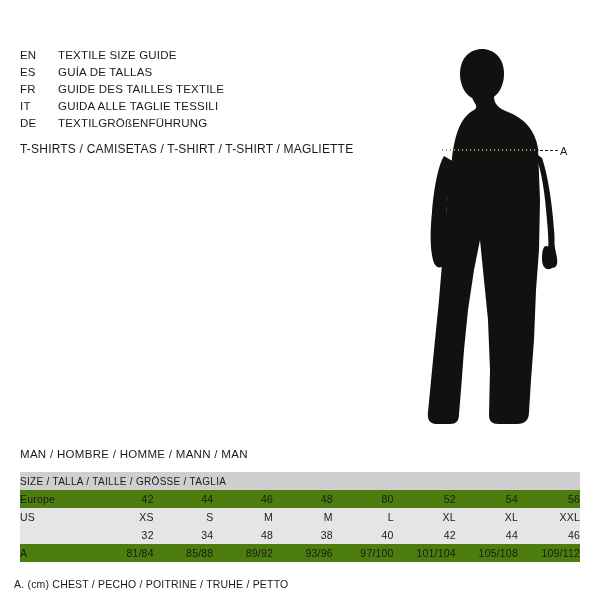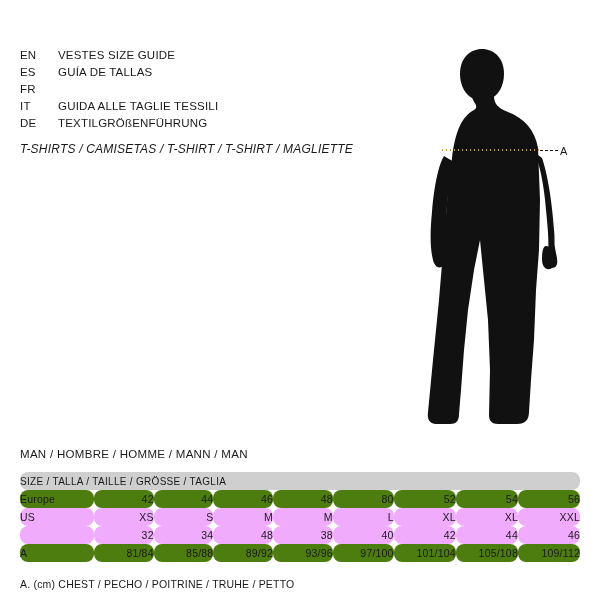--- a/index.html
+++ b/index.html
@@ -53,21 +53,20 @@
     left: 20px;
     top: 110px;
     width: 400px;
   }
   .cat-line {
     font-size: 12px;
     line-height: 18px;
     letter-spacing: 0.2px;
     color: #1a1a1a;
     white-space: nowrap;
-    font-style: italic;
   }
 
   
   .figure-wrap {
     position: absolute;
     left: 400px;
     top: 10px;
     width: 200px;
     height: 395px;
   }
@@ -108,68 +107,68 @@
     width: 560px;
     border-collapse: collapse;
     font-size: 10.5px;
     color: #1a1a1a;
   }
   table.size-table td {
     padding: 0;
     height: 18px;
     vertical-align: middle;
     letter-spacing: 0.2px;
-    border-radius: 8px;
   }
   tr.row-head td {
     background: #cfcfcf;
     font-size: 10px;
     letter-spacing: 0.3px;
   }
   tr.row-alt td {
-    background: #f0abfc;
+    background: #e5e5e5;
   }
   tr.row-plain td {
     background: #4d7c0f;
   }
   td.c-label {
     width: 84px;
     padding-left: 3px;
   }
   td.c-val {
     width: 68px;
     text-align: right;
     padding-left: 2px;
   }
 
   .footnote {
     position: absolute;
-    left: 20px;
+    left: 14px;
     top: 548px;
     font-size: 10.5px;
     letter-spacing: 0.2px;
     color: #1a1a1a;
   }
 </style>
 </head>
 <body>
 
 <div class="page">
 
   <div class="lang-block">
     <div class="lang-row">
       <span class="lang-code">EN</span>
-      <span class="lang-text">VESTES SIZE GUIDE</span>
+      <span class="lang-text">TEXTILE SIZE GUIDE</span>
     </div>
     <div class="lang-row">
       <span class="lang-code">ES</span>
       <span class="lang-text">GUÍA DE TALLAS</span>
     </div>
     <div class="lang-row">
       <span class="lang-code">FR</span>
+      <span class="lang-text">GUIDE DES TAILLES TEXTILE</span>
     </div>
     <div class="lang-row">
       <span class="lang-code">IT</span>
       <span class="lang-text">GUIDA ALLE TAGLIE TESSILI</span>
     </div>
     <div class="lang-row">
       <span class="lang-code">DE</span>
       <span class="lang-text">TEXTILGRÖßENFÜHRUNG</span>
     </div>
   </div>

